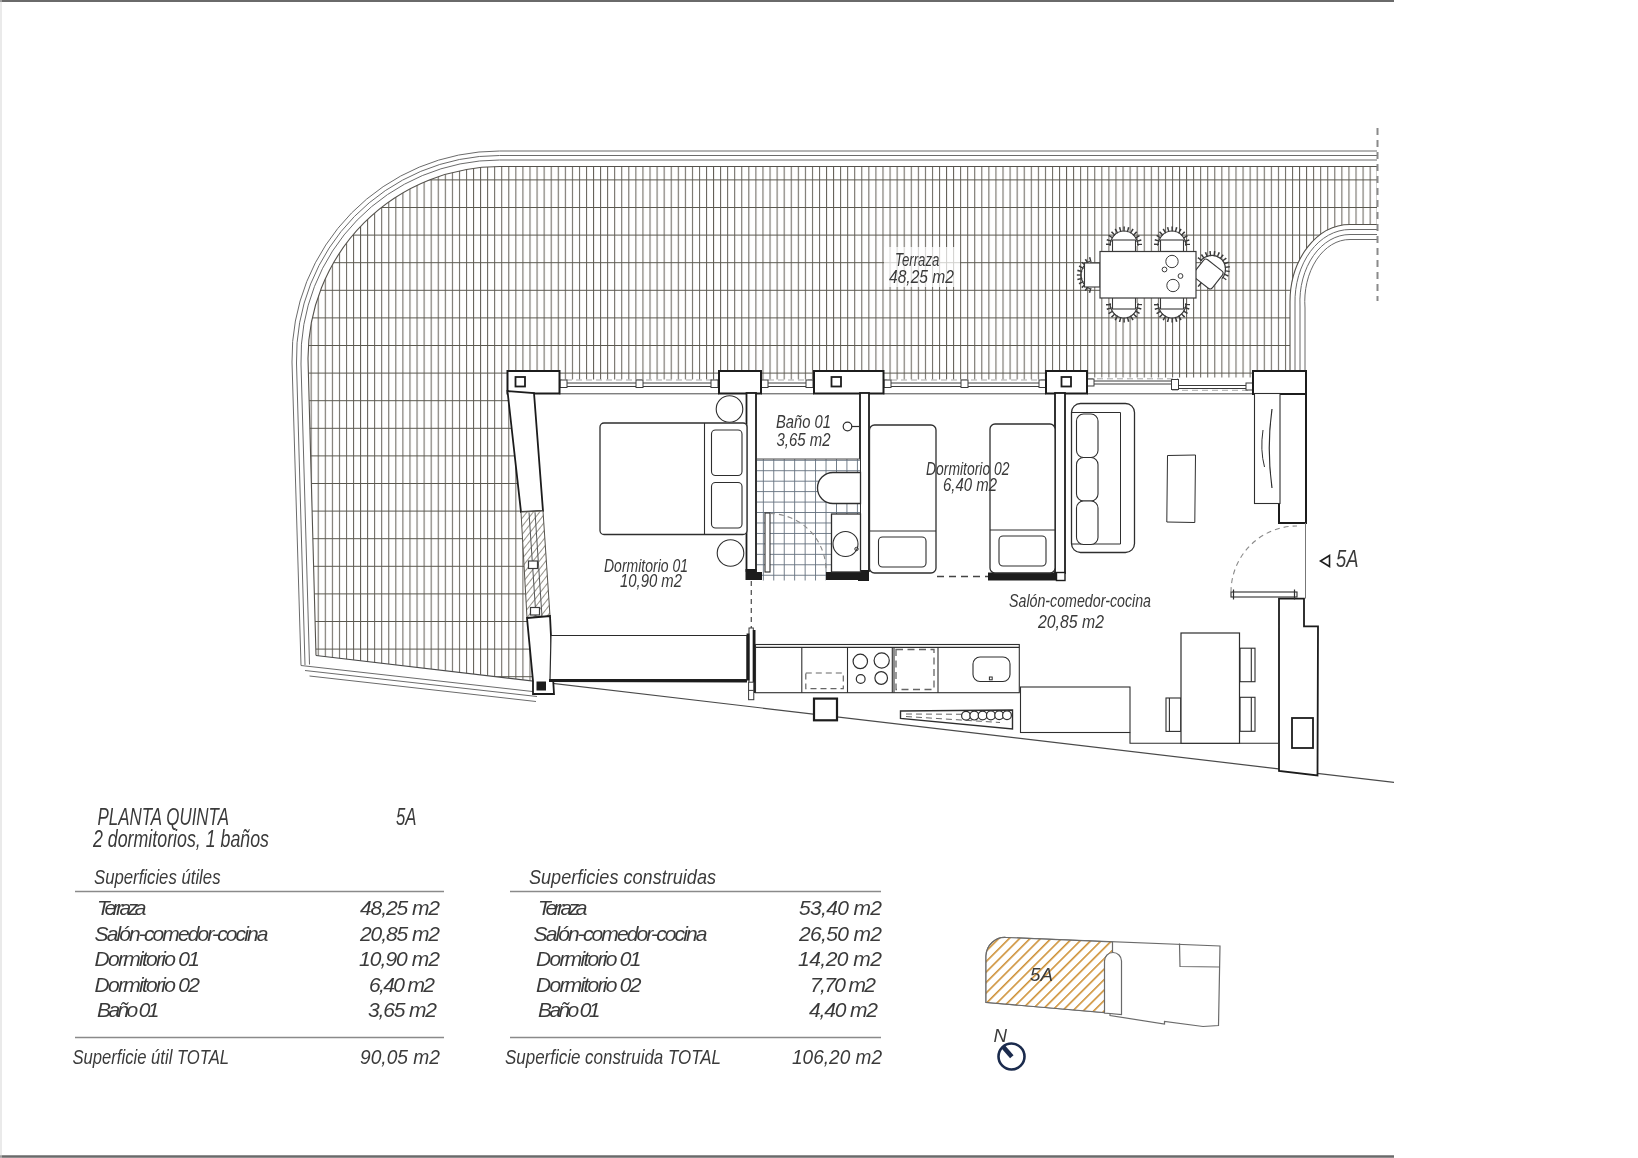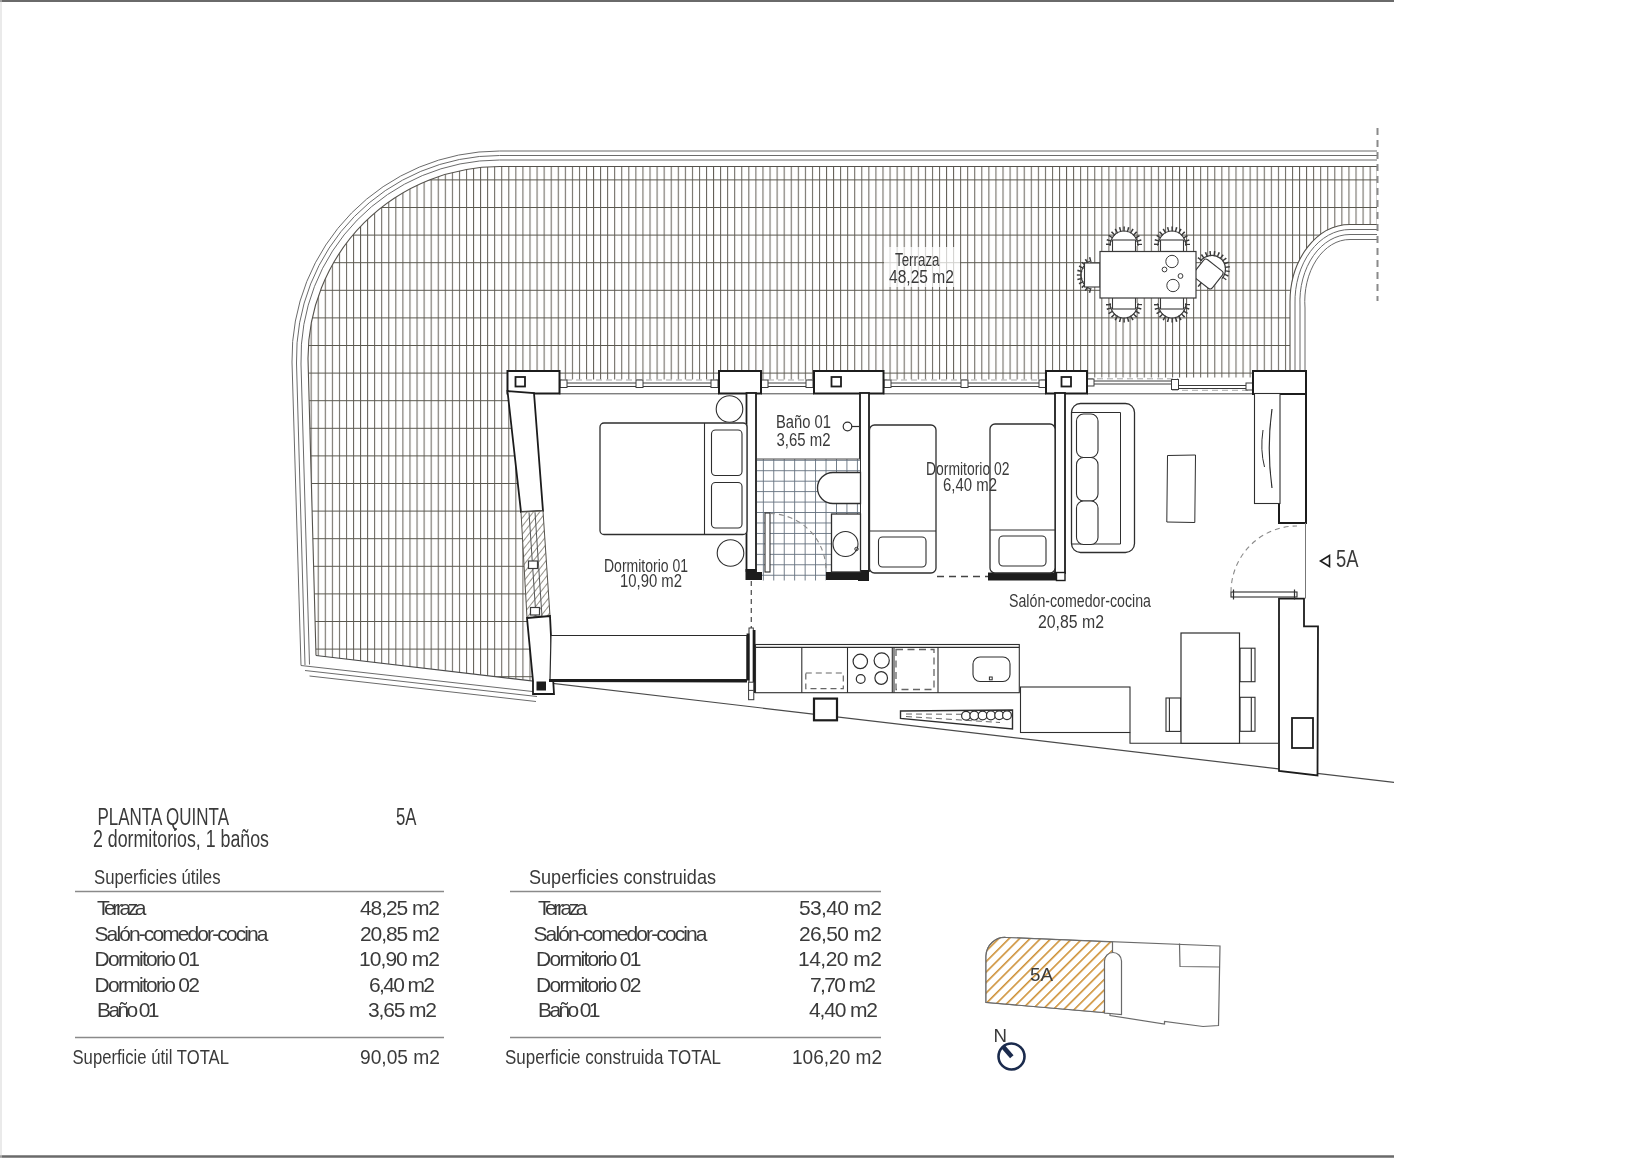--- a/index.html
+++ b/index.html
@@ -1,17 +1,17 @@
 <!DOCTYPE html>
 <html><head>
 <meta charset="utf-8">
 <style>
   html,body{margin:0;padding:0;background:#fff;}
   #page{position:relative;width:1394px;height:1158px;background:#fff;overflow:hidden;
-        font-family:"Liberation Sans", sans-serif;}
+        font-family:"Liberation Sans", sans-serif;font-style:italic;}
   svg{position:absolute;left:0;top:0;}
   text{font-family:"Liberation Sans", sans-serif;fill:#3a3a3a;}
 </style>
 </head>
 <body>
 <div id="page">
 <svg width="1638" height="1158" viewBox="0 0 1638 1158">
 <defs>
   <pattern id="deck" width="7.06" height="27.6" patternUnits="userSpaceOnUse" patternTransform="translate(0,13.8)">
     <rect width="7.06" height="27.6" fill="#ffffff"></rect>

